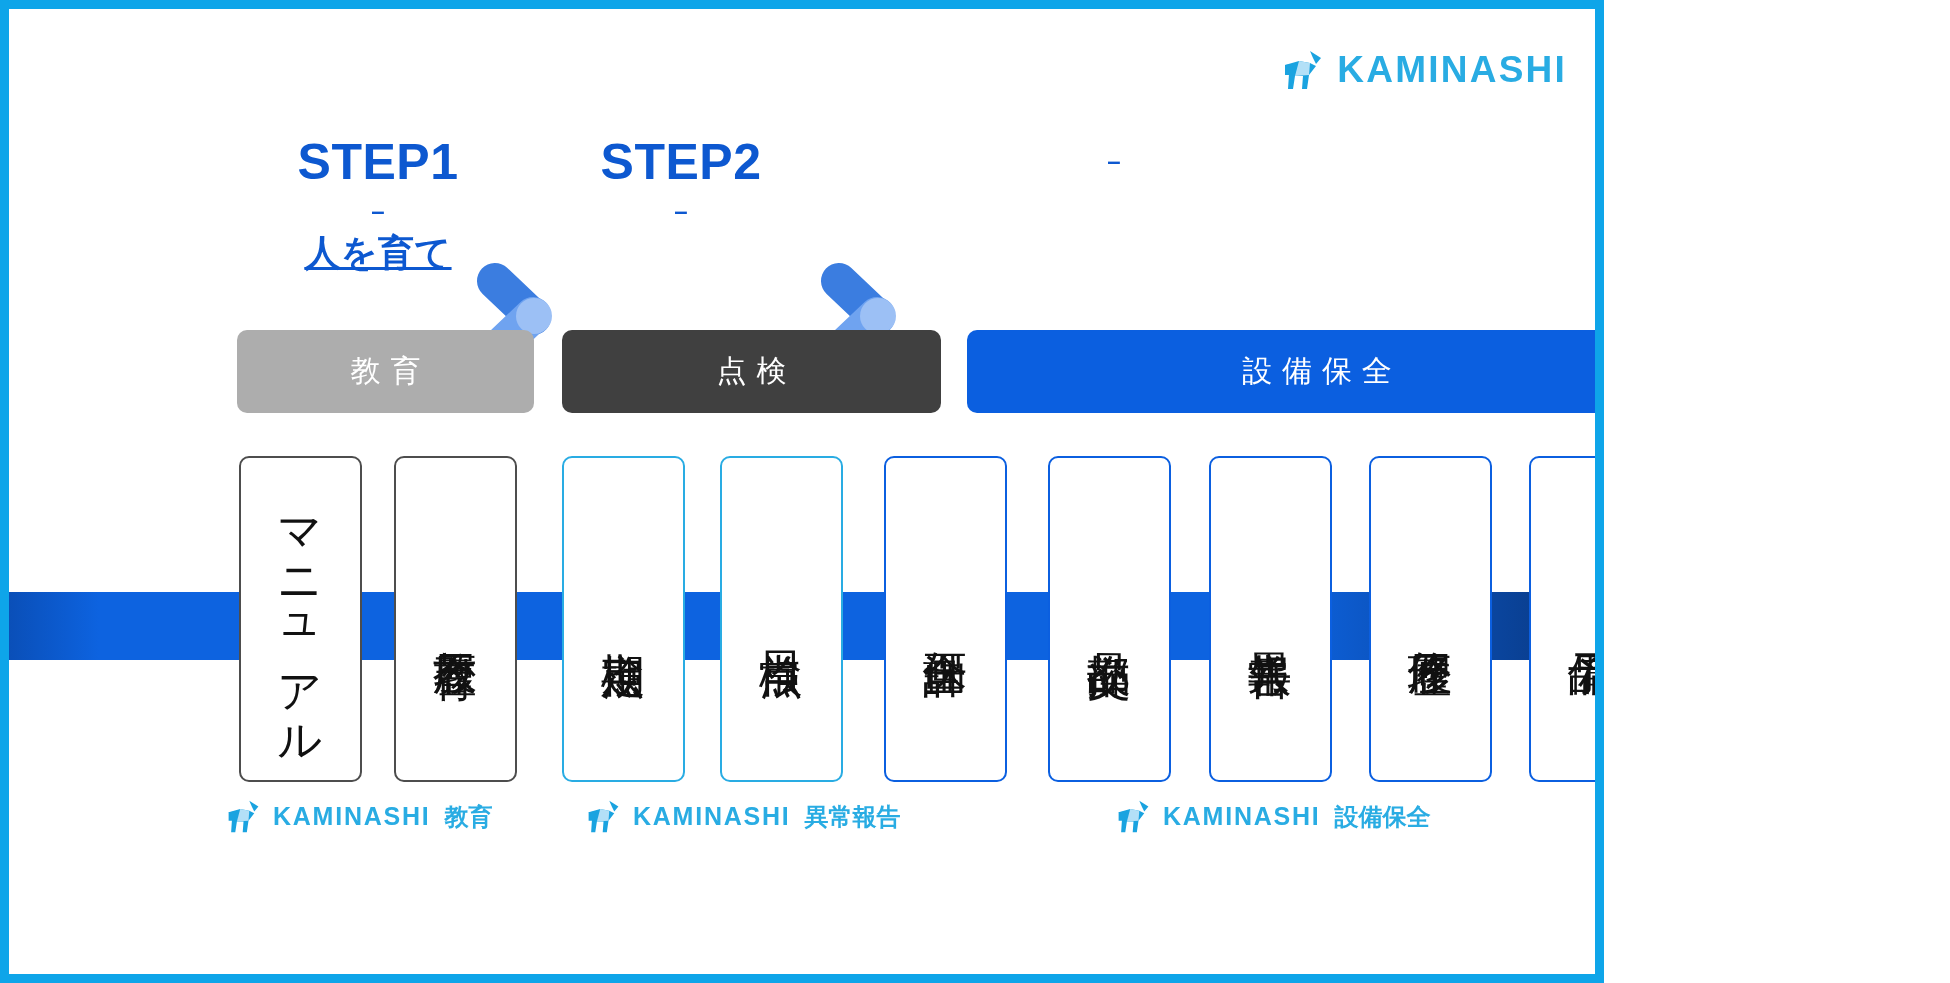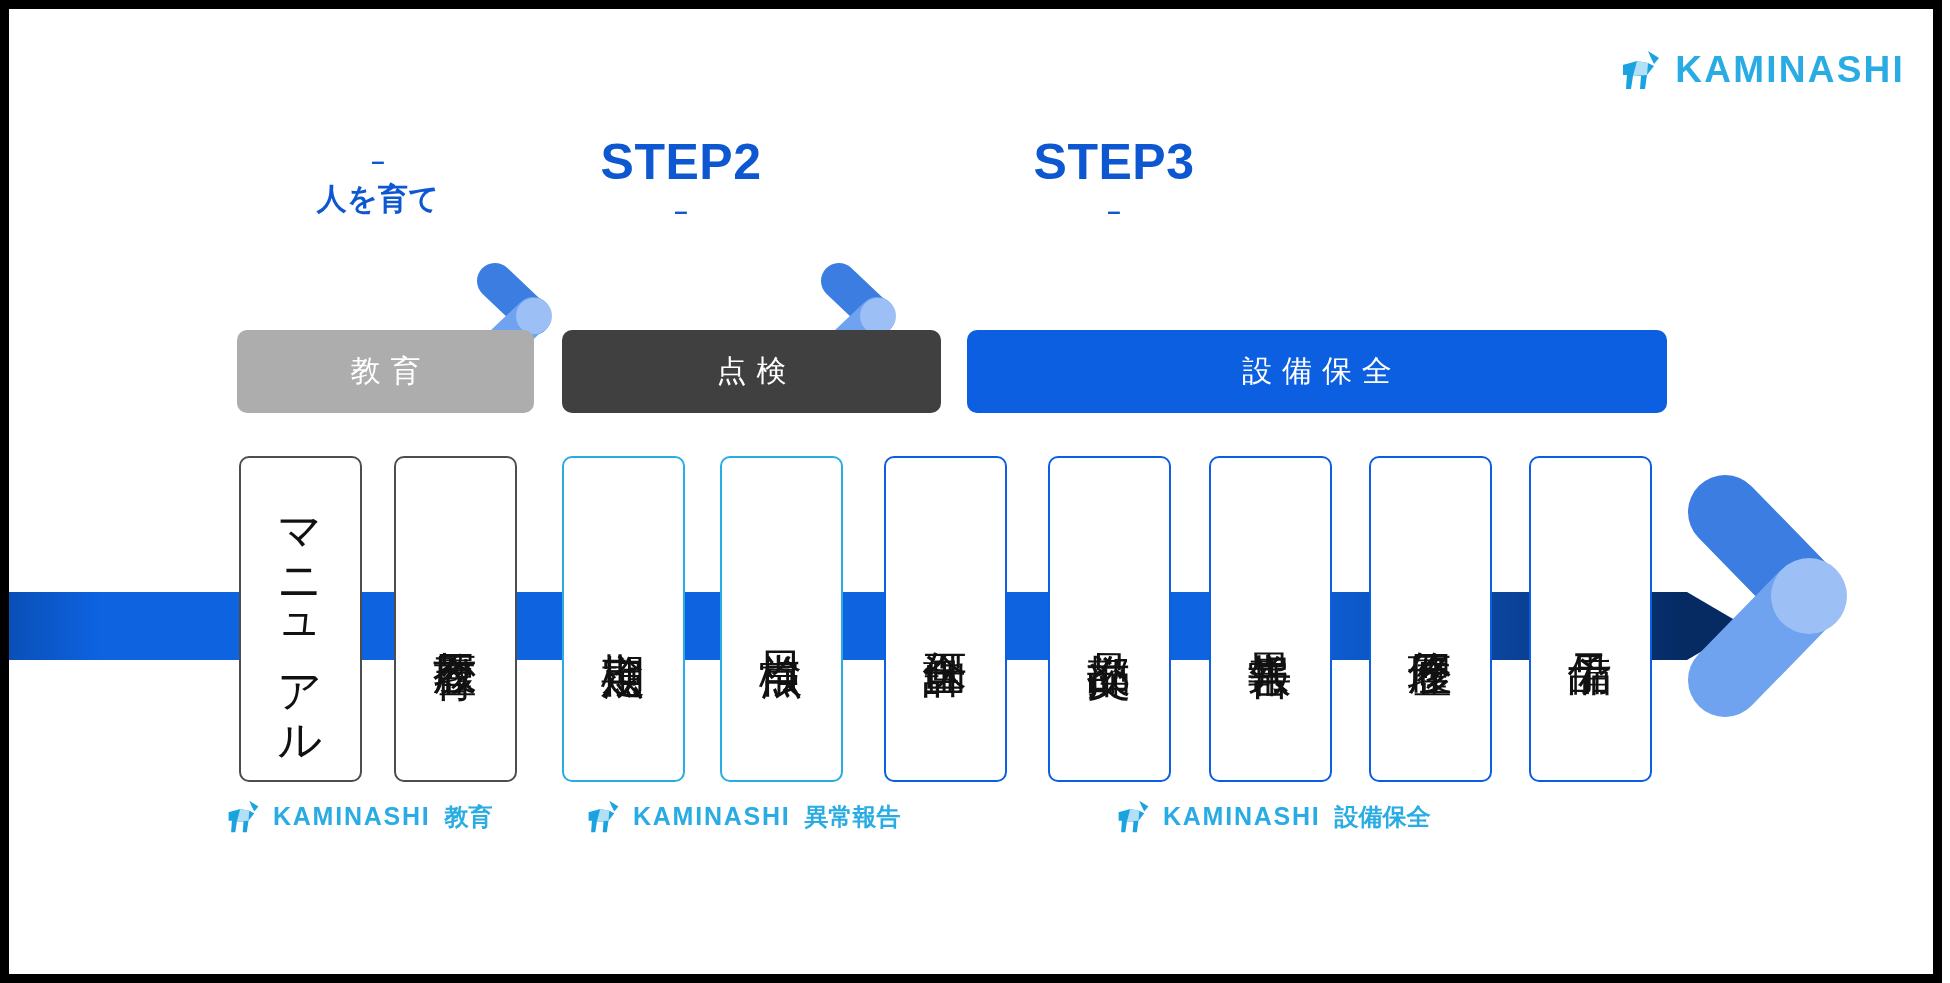--- a/index.html
+++ b/index.html
@@ -7,24 +7,24 @@
 
   html, body {
     width: 1950px;
     height: 983px;
     background: #ffffff;
     font-family: "Liberation Sans", "DejaVu Sans", sans-serif;
   }
 
   #page {
     position: relative;
-    width: 1942px;
+    width: 1604px;
     height: 983px;
     background: #ffffff;
-    border: 9px solid #000000;
+    border: 9px solid #0ea5e9;
     overflow: hidden;
   }
 
   
   .brand-logo {
     position: absolute;
     display: flex;
     align-items: center;
     gap: 8px;
   }
@@ -72,25 +72,26 @@
   }
   .step-dash {
     color: #0d58d0;
     font-size: 24px;
     font-weight: bold;
     line-height: 1.5;
     margin-top: 6px;
   }
   .step-sub {
     color: #0d58d0;
-    font-size: 30px;
+    font-size: 36px;
     font-weight: bold;
     letter-spacing: 0.01em;
     margin-top: 2px;
     line-height: 1.2;
+    text-decoration: underline;
   }
 
   
   .mini-chevron {
     position: absolute;
     top: 122px;
   }
   .mini-chevron.c1 { left: 464px; }
   .mini-chevron.c2 { left: 808px; }
 
@@ -208,20 +209,21 @@
         <path d="M16 12 L27 14 L26 26 L12 27 Z" fill="#b3e0f7"></path>
         <path d="M2 16 L10 15 L9 26 L2 26 Z" fill="#1aa3e0"></path>
       </svg>
     </span>
     <span class="brand-word">KAMINASHI</span>
   </div>
 
   <div class="steps-row">
 
     <div class="step-block s1">
+      <div class="step-title">STEP1</div>
       <div class="step-dash">–</div>
       <div class="step-sub">人を育て</div>
     </div>
 
     <div class="mini-chevron c1">
       <svg width="90" height="112" viewBox="0 0 90 112" aria-hidden="true">
         <line x1="22" y1="22" x2="60" y2="58" stroke="#3b7de0" stroke-width="36" stroke-linecap="round"></line>
         <line x1="22" y1="92" x2="60" y2="56" stroke="#6fa3f0" stroke-width="36" stroke-linecap="round"></line>
         <circle cx="61" cy="57" r="18" fill="#9cc0f5"></circle>
       </svg>
@@ -234,21 +236,20 @@
 
     <div class="mini-chevron c2">
       <svg width="90" height="112" viewBox="0 0 90 112" aria-hidden="true">
         <line x1="22" y1="22" x2="60" y2="58" stroke="#3b7de0" stroke-width="36" stroke-linecap="round"></line>
         <line x1="22" y1="92" x2="60" y2="56" stroke="#6fa3f0" stroke-width="36" stroke-linecap="round"></line>
         <circle cx="61" cy="57" r="18" fill="#9cc0f5"></circle>
       </svg>
     </div>
 
     <div class="step-block s3">
-      <div class="step-title">STEP3</div>
       <div class="step-dash">–</div>
     </div>
   </div>
 
   <div class="cat-bar edu">教育</div>
   <div class="cat-bar insp">点検</div>
   <div class="cat-bar maint">設備保全</div>
 
   <div class="band"></div>
   <div class="band-tip"></div>

